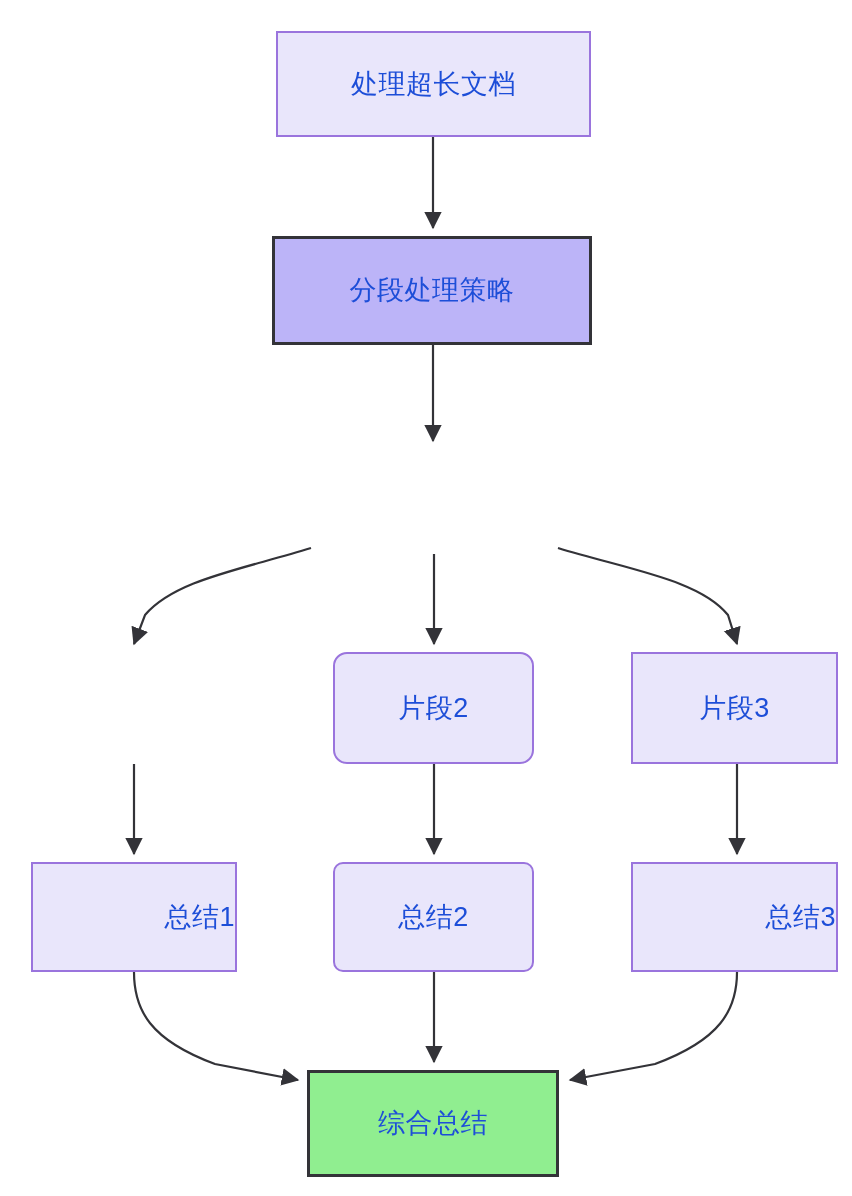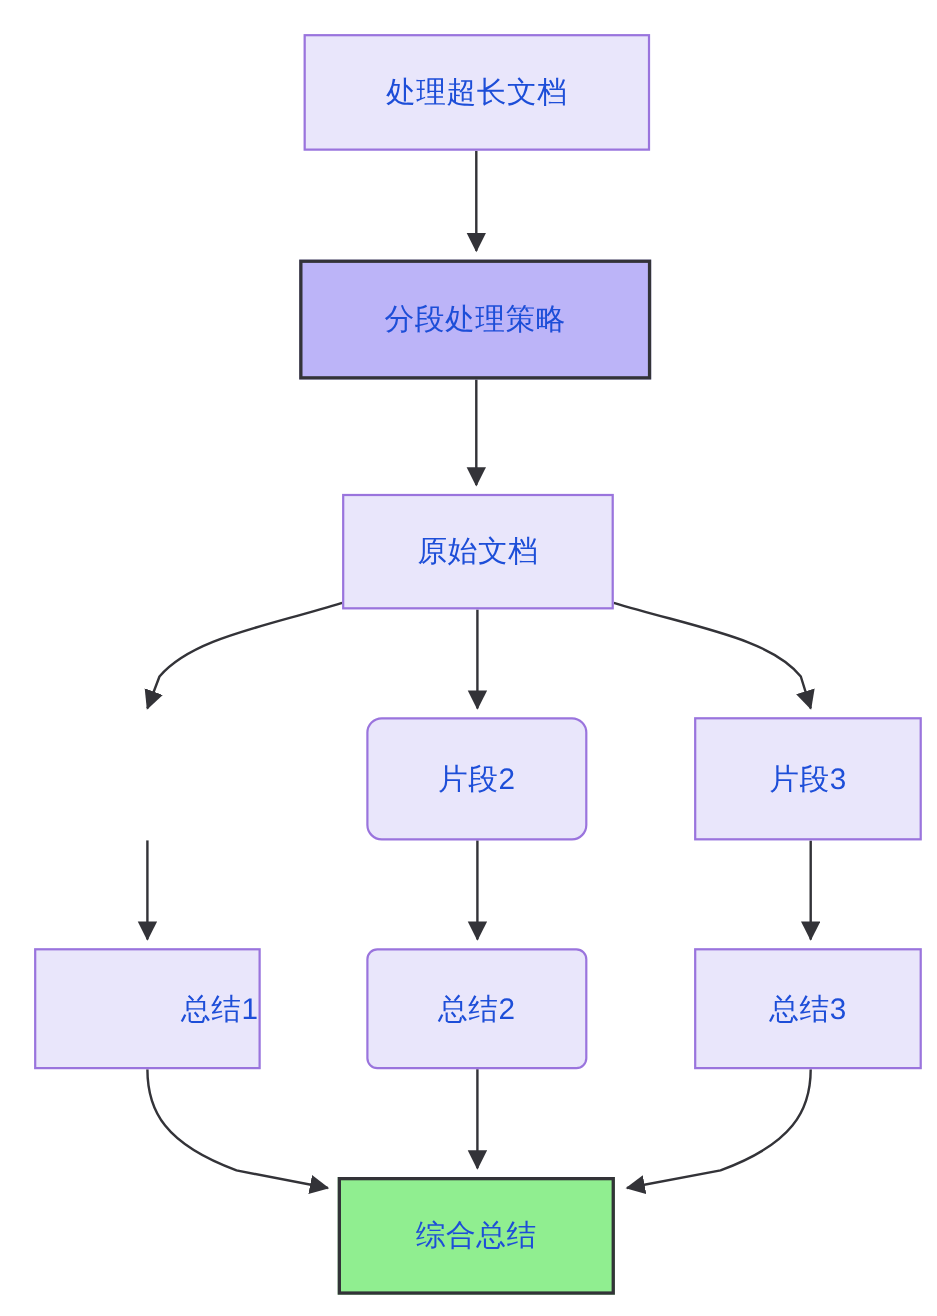--- a/index.html
+++ b/index.html
@@ -78,42 +78,39 @@
   </svg>
 
   <div class="node plain" style="left:276px; top:31px;   width:315px; height:106px;">
     <span>处理超长文档</span>
   </div>
 
   <div class="node emphasis" style="left:272px; top:236px;  width:320px; height:109px;">
     <span>分段处理策略</span>
   </div>
 
-  <div class="node plain" style="left:311px; top:449px;  width:247px; height:105px;">
-    <span>原始文档</span>
-  </div>
 
 
   <div class="node plain" style="left:333px; top:652px;  width:201px; height:112px;border-radius:14px;">
     <span>片段2</span>
   </div>
 
   <div class="node plain" style="left:631px; top:652px;  width:207px; height:112px;">
     <span>片段3</span>
   </div>
 
   <div class="node plain" style="left:31px;  top:862px;  width:206px; height:110px;justify-content:flex-end;">
     <span>总结1</span>
   </div>
 
   <div class="node plain" style="left:333px; top:862px;  width:201px; height:110px;border-radius:10px;">
     <span>总结2</span>
   </div>
 
-  <div class="node plain" style="left:631px; top:862px;  width:207px; height:110px;">
+  <div class="node plain" style="left:631px; top:862px;  width:207px; height:110px;justify-content:flex-end;">
     <span>总结3</span>
   </div>
 
   <div class="node result" style="left:307px; top:1070px; width:252px; height:107px;">
     <span>综合总结</span>
   </div>
 
 </div>
 
 </body></html>

